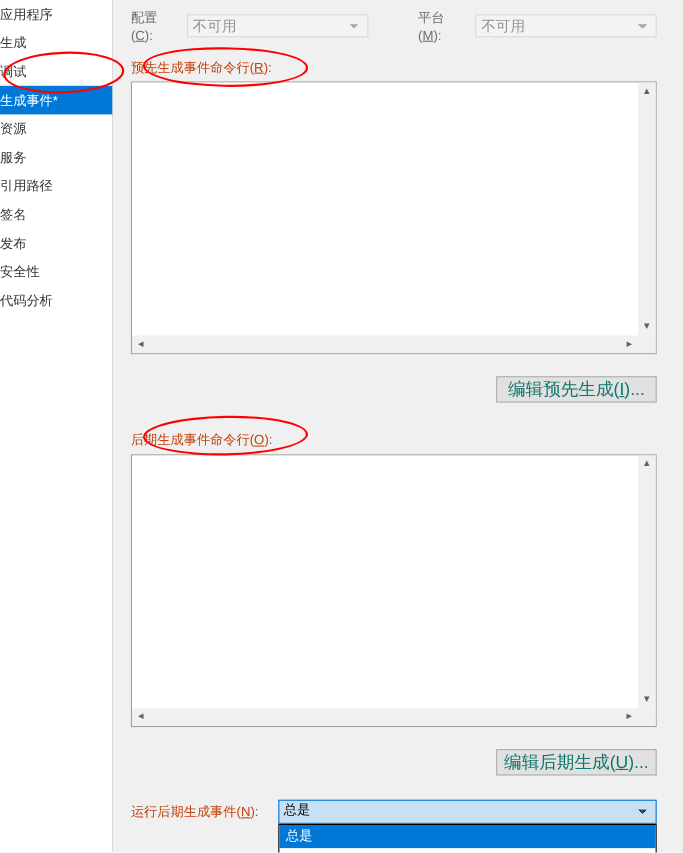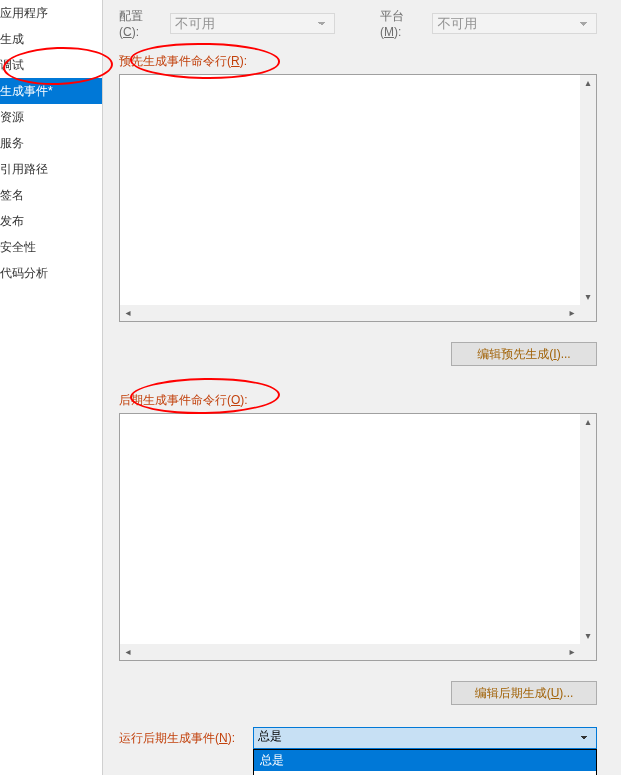--- a/index.html
+++ b/index.html
@@ -98,24 +98,24 @@
     position: absolute; right:0; bottom:0; width:16px; height:16px; background:#f0f0f0;
   }
   .arrow {
     font-size: 10px; color: #606060; text-align: center; line-height: 16px; width:16px; height:16px;
   }
   .btn {
     width: 146px;
     height: 24px;
     border: 1px solid #adadad;
     background: #e1e1e1;
-    color: #a16207;
+    color: #0f766e;
     cursor: pointer;
     font-family: inherit;
-    font-size: 12px;
+    font-size: 16px;
   }
   .btn-row {
     display: flex;
     justify-content: flex-end;
     width: 478px;
     margin-top: 20px;
     margin-bottom: 26px;
   }
   .btn-row.last { margin-bottom: 22px; }
   .run-row {

